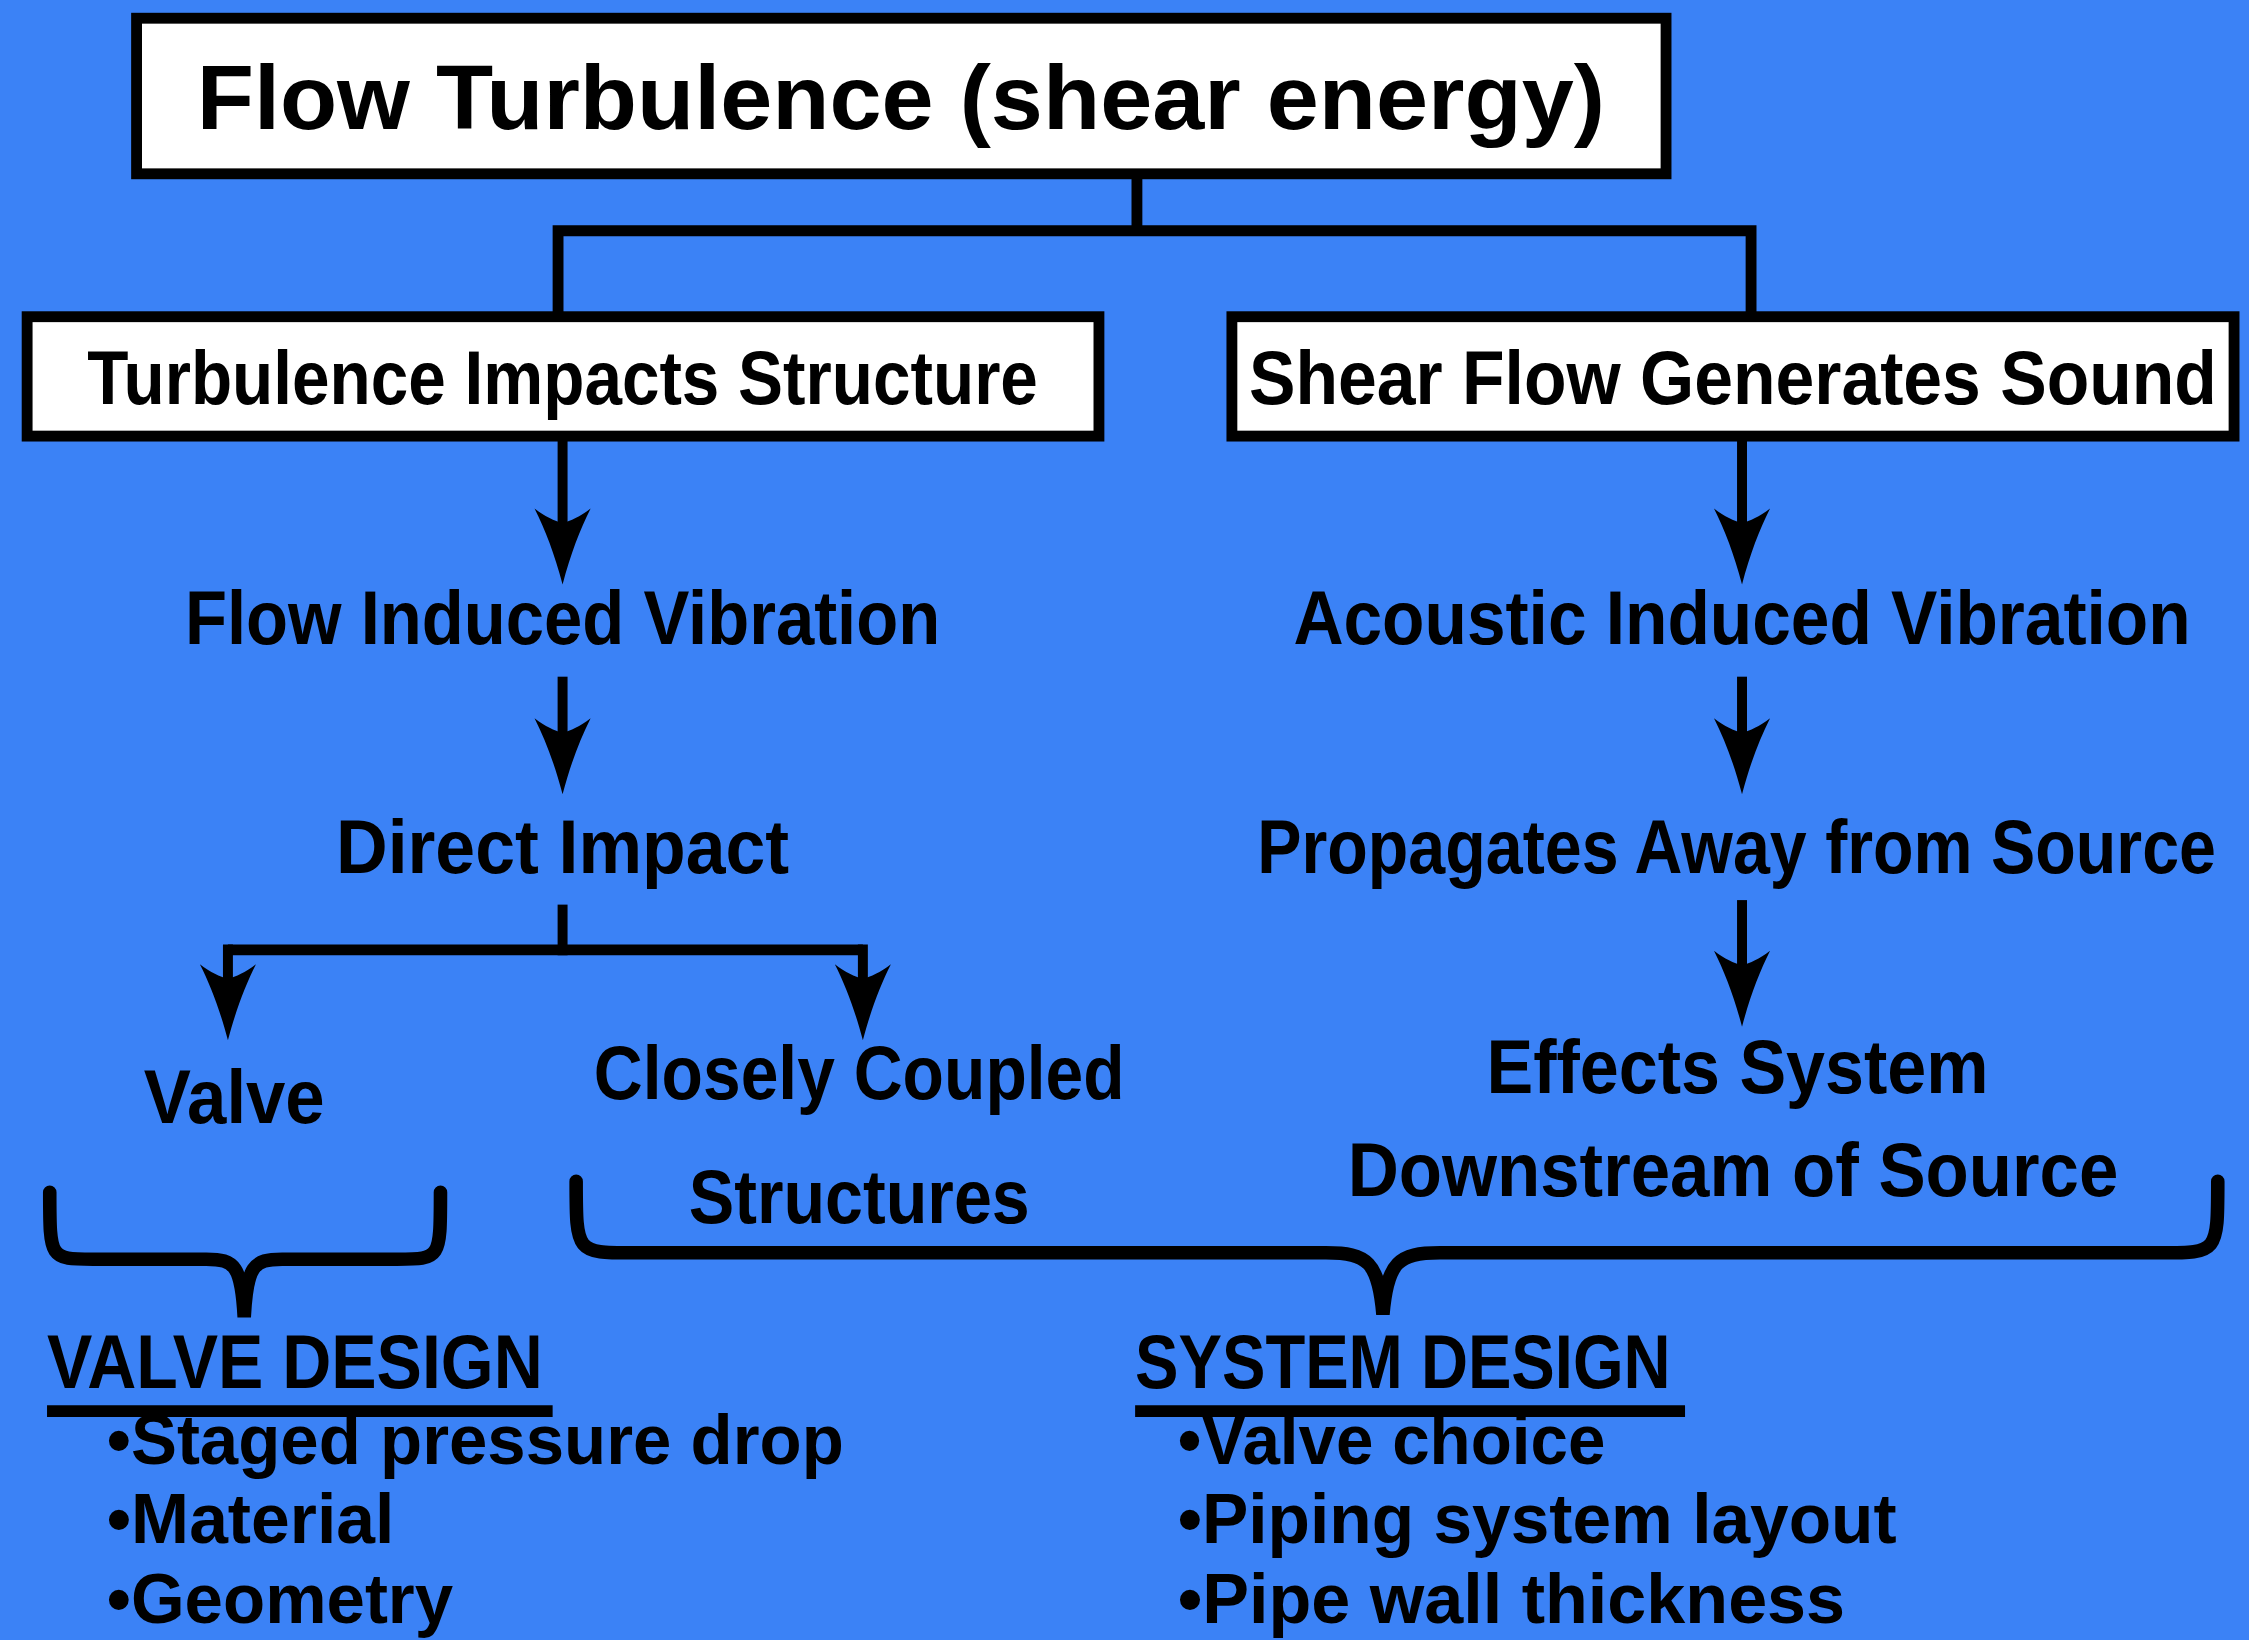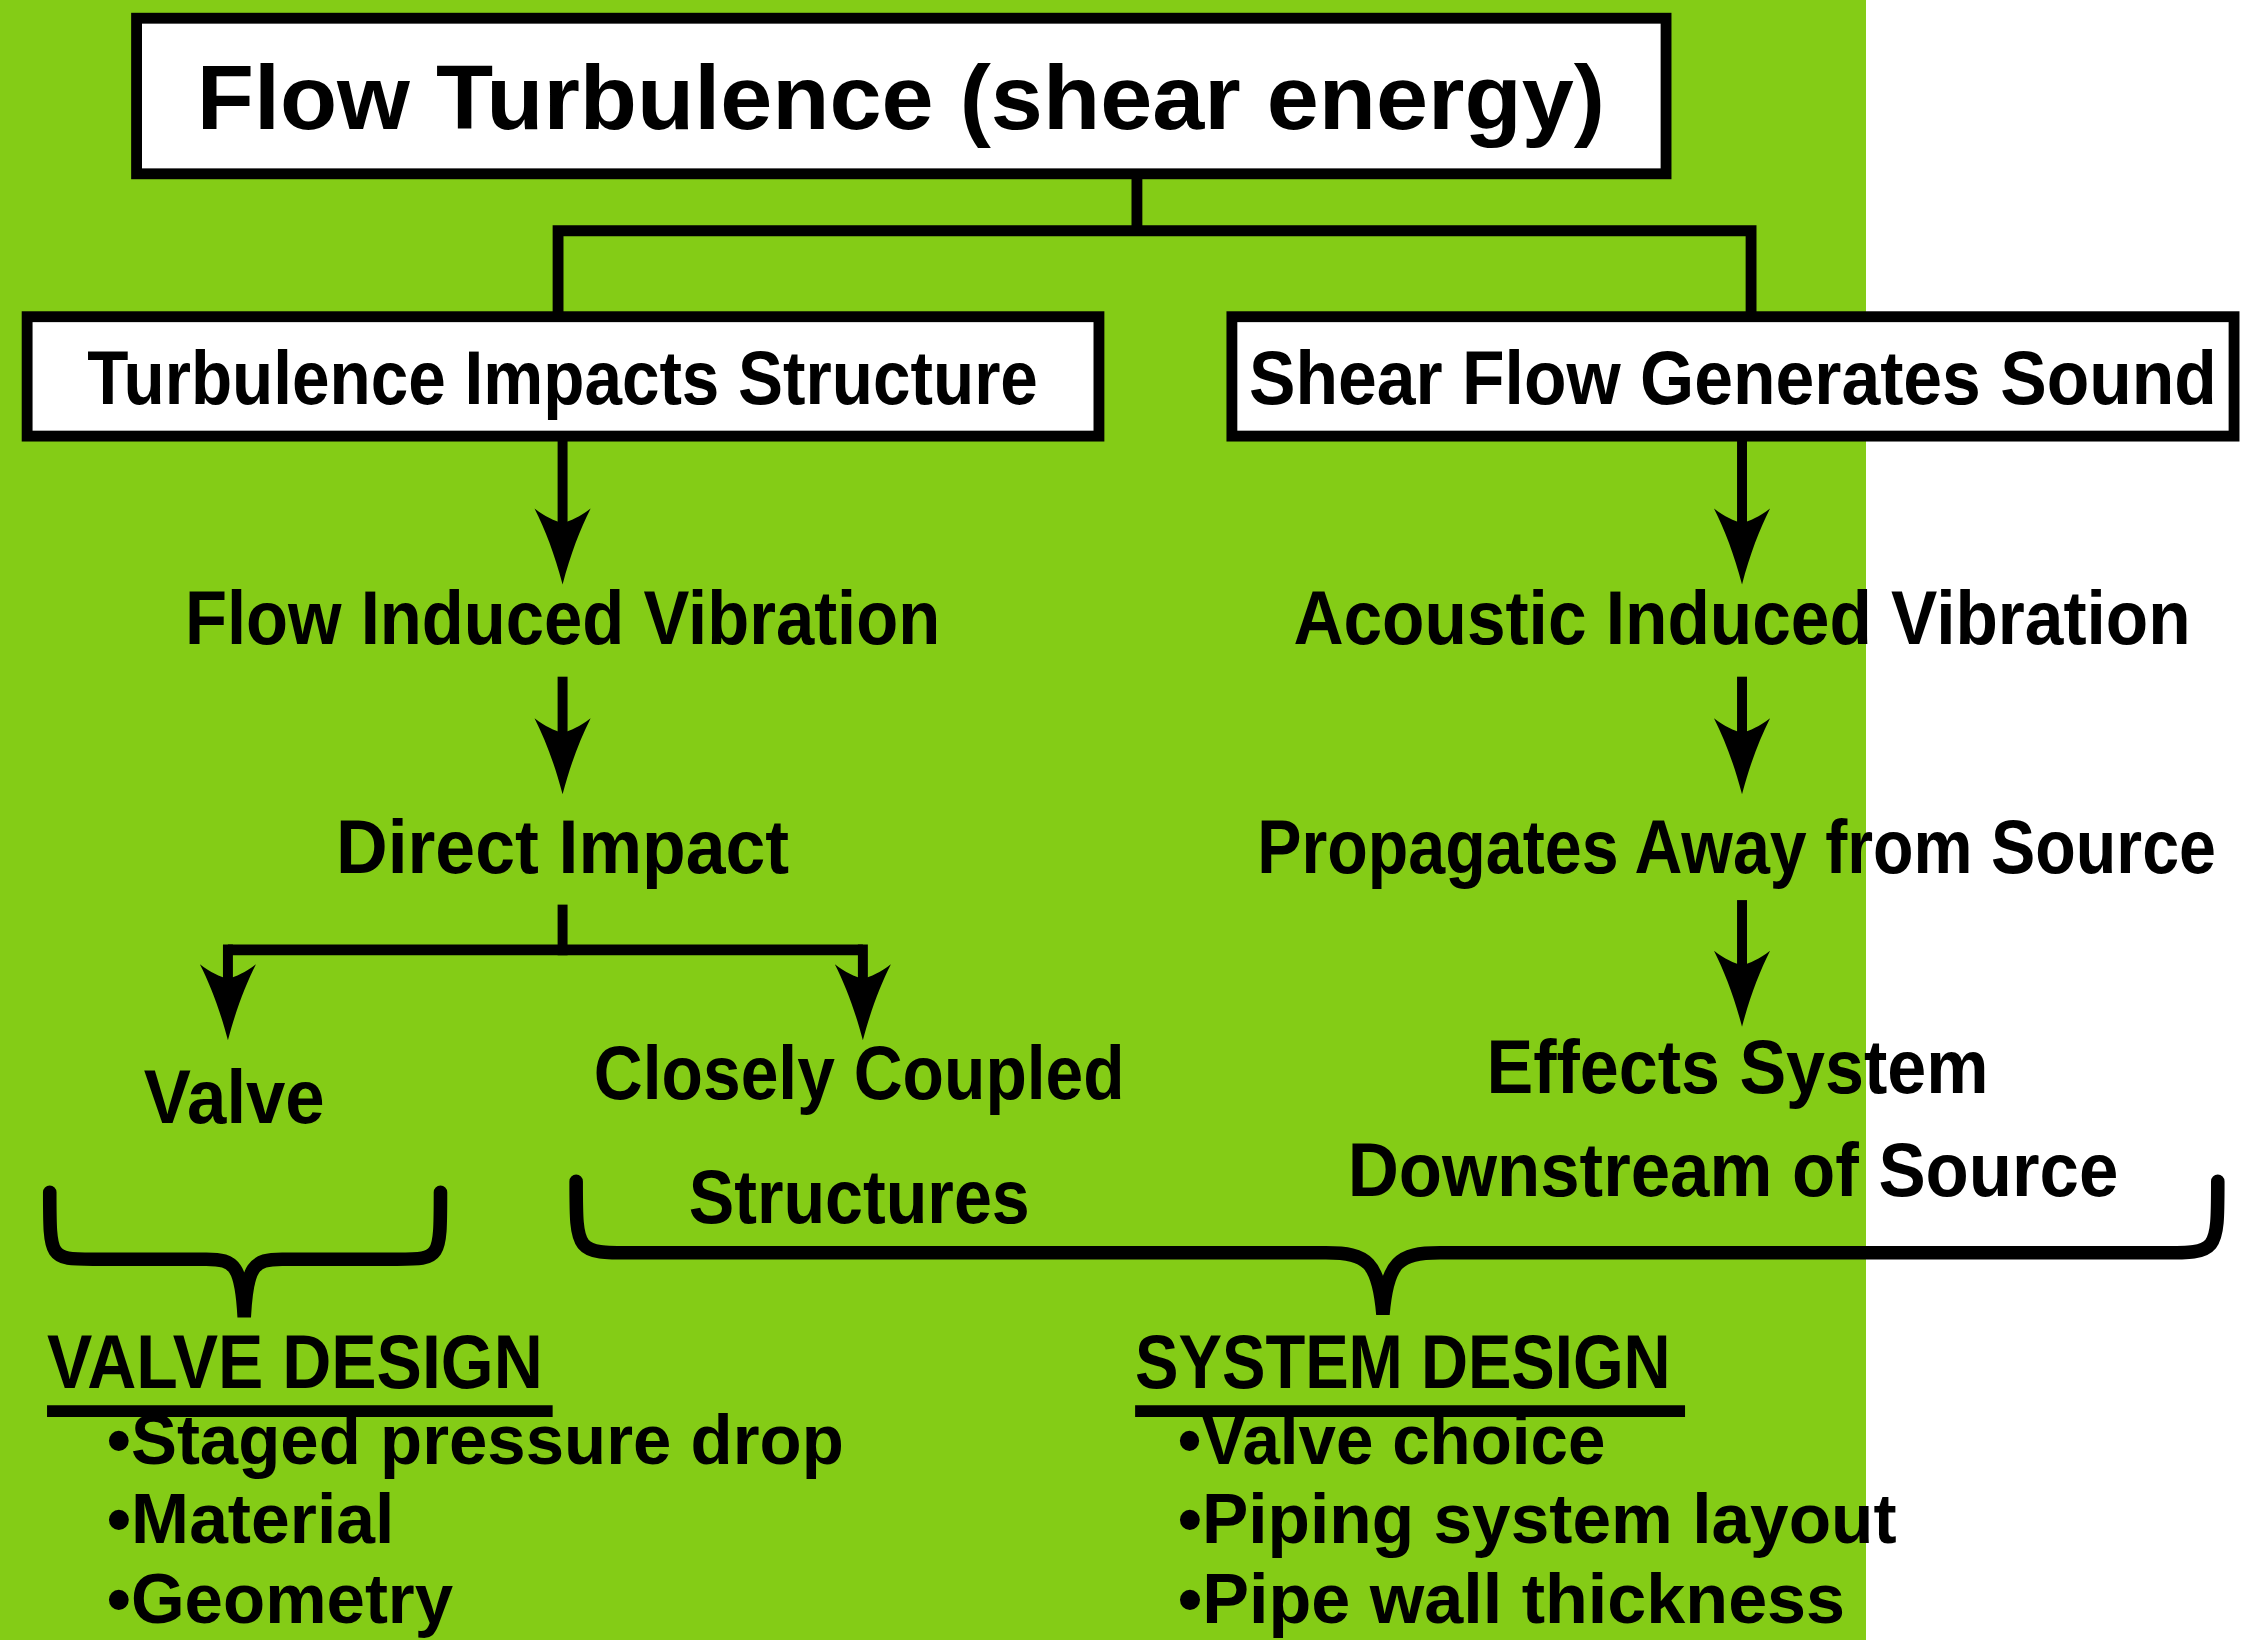--- a/index.html
+++ b/index.html
@@ -1,16 +1,16 @@
 <!DOCTYPE html>
 <html style="font-size:14.5px"><head>
 <meta charset="utf-8">
 <style>
   html, body { margin: 0; padding: 0; background: #ffffff; }
-  .stage { width: 1866px; height: 1641px; background: #84cc16; position: relative; }
+  .stage { width: 2249px; height: 1641px; background: #3b82f6; position: relative; }
   svg { display: block; }
   text {
     font-family: "Liberation Sans", sans-serif;
     font-weight: bold;
     fill: #000000;
   }
   .ink-line { stroke: #000000; fill: none; }
   .ink-fill { fill: #000000; stroke: none; }
   .node-box { fill: #ffffff; stroke: #000000; stroke-width: 12; }
 </style>

